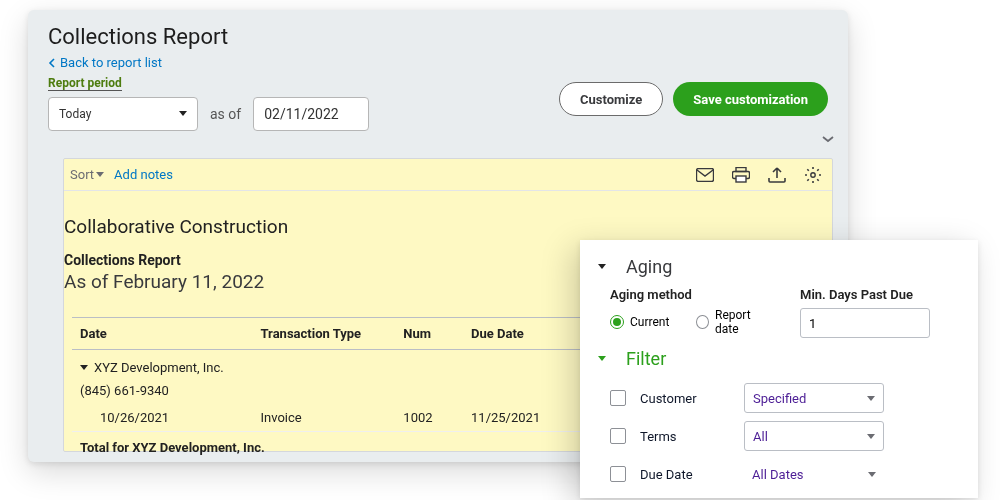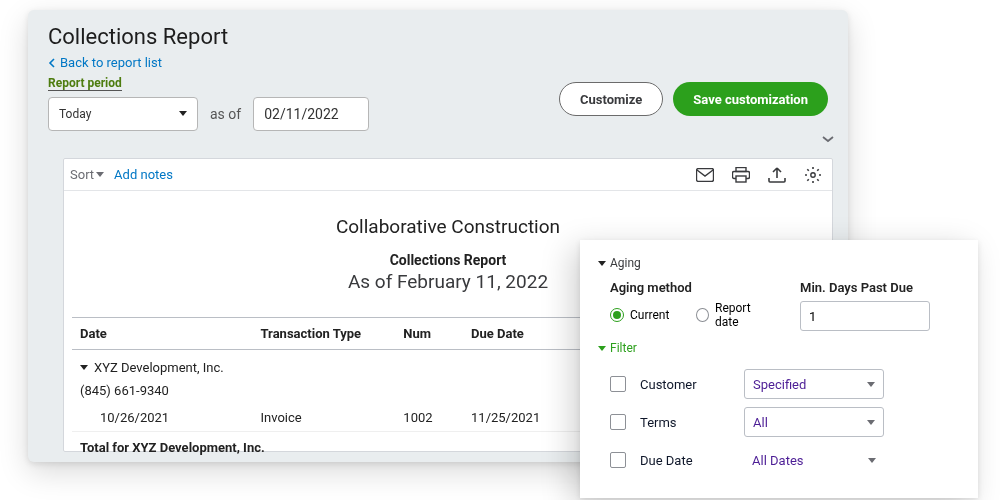--- a/index.html
+++ b/index.html
@@ -41,33 +41,33 @@
   .btn-solid {
     height:34px; padding:0 20px; border:none; border-radius:17px;
     background:#2ca01c; color:#fff; font-weight:700; font-size:13px;
     display:flex; align-items:center; cursor:pointer;
   }
   .collapse-caret { position:absolute; right:12px; bottom:-2px; color:#6b6c72; cursor:pointer; }
 
   
   .sheet {
     position:absolute; left:35px; right:15px; top:148px; bottom:10px;
-    background:#ffffff; border:1px solid #d4d7dc; border-radius:2px;
+    background:#fef9c3; border:1px solid #d4d7dc; border-radius:2px;
   }
   .sheet-toolbar {
     display:flex; align-items:center; justify-content:space-between;
     height:32px; padding:0 10px 0 6px; border-bottom:1px solid #e3e5e8;
   }
   .toolbar-left { display:flex; align-items:center; gap:10px; font-size:13px; }
   .sort-link { color:#6b6c72; display:flex; align-items:center; gap:2px; cursor:pointer; }
   .addnotes-link { color:#0077c5; cursor:pointer; }
   .toolbar-right { display:flex; align-items:center; gap:18px; color:#6b6c72; }
   .toolbar-right .ico { cursor:pointer; display:flex; }
 
-  .report-heading { text-align:center; padding:24px 0 18px 0; }
+  .report-heading { padding:24px 0 18px 0; }
   .company { font-size:19px; color:#222; }
   .report-name { font-size:14px; font-weight:700; color:#222; margin-top:14px; }
   .report-asof { font-size:19px; color:#393a3d; margin-top:2px; }
 
   .tbl { width:calc(100% - 16px); margin:6px 8px 0 8px; border-collapse:collapse; font-size:13px; color:#222; }
   .tbl th { text-align:left; font-weight:700; padding:8px 8px; border-top:1px solid #babec5; border-bottom:1px solid #babec5; }
   .tbl td { padding:6px 8px; }
   .customer-row td { padding-top:10px; padding-bottom:2px; }
   .customer-name { font-weight:400; display:flex; align-items:center; gap:6px; }
   .phone { font-size:13px; color:#222; padding-left:18px; padding-bottom:6px; }
@@ -77,21 +77,21 @@
 
   
   .panel {
     position:absolute;
     left:580px; top:240px;
     width:398px; height:258px;
     background:#fff;
     box-shadow: -8px 8px 30px rgba(0,0,0,0.18), 0 2px 6px rgba(0,0,0,0.10);
     padding:12px 18px 0 18px;
   }
-  .section-head { display:flex; align-items:center; gap:4px; font-size:12px; color:#393a3d; margin:4px 0 10px 0; cursor:pointer; }
+  .section-head { display:flex; align-items:center; gap:20px; font-size:18px; color:#393a3d; margin:4px 0 10px 0; cursor:pointer; }
   .section-head.filter { color:#2ca01c; }
   .section-body { padding-left:12px; }
   .row { display:flex; align-items:flex-start; gap:30px; margin-bottom:10px; }
   .col { flex:1; }
   .lbl { font-size:13px; color:#222; font-weight:600; margin-bottom:6px; display:block; }
   .radio-row { display:flex; align-items:center; gap:27px; font-size:12px; }
   .radio { width:14px; height:14px; border:1px solid #8d9096; border-radius:50%; display:inline-flex; align-items:center; justify-content:center; }
   .radio.checked { border-color:#2ca01c; }
   .radio.checked::after { content:""; width:8px; height:8px; border-radius:50%; background:#2ca01c; }
   .text-input {

